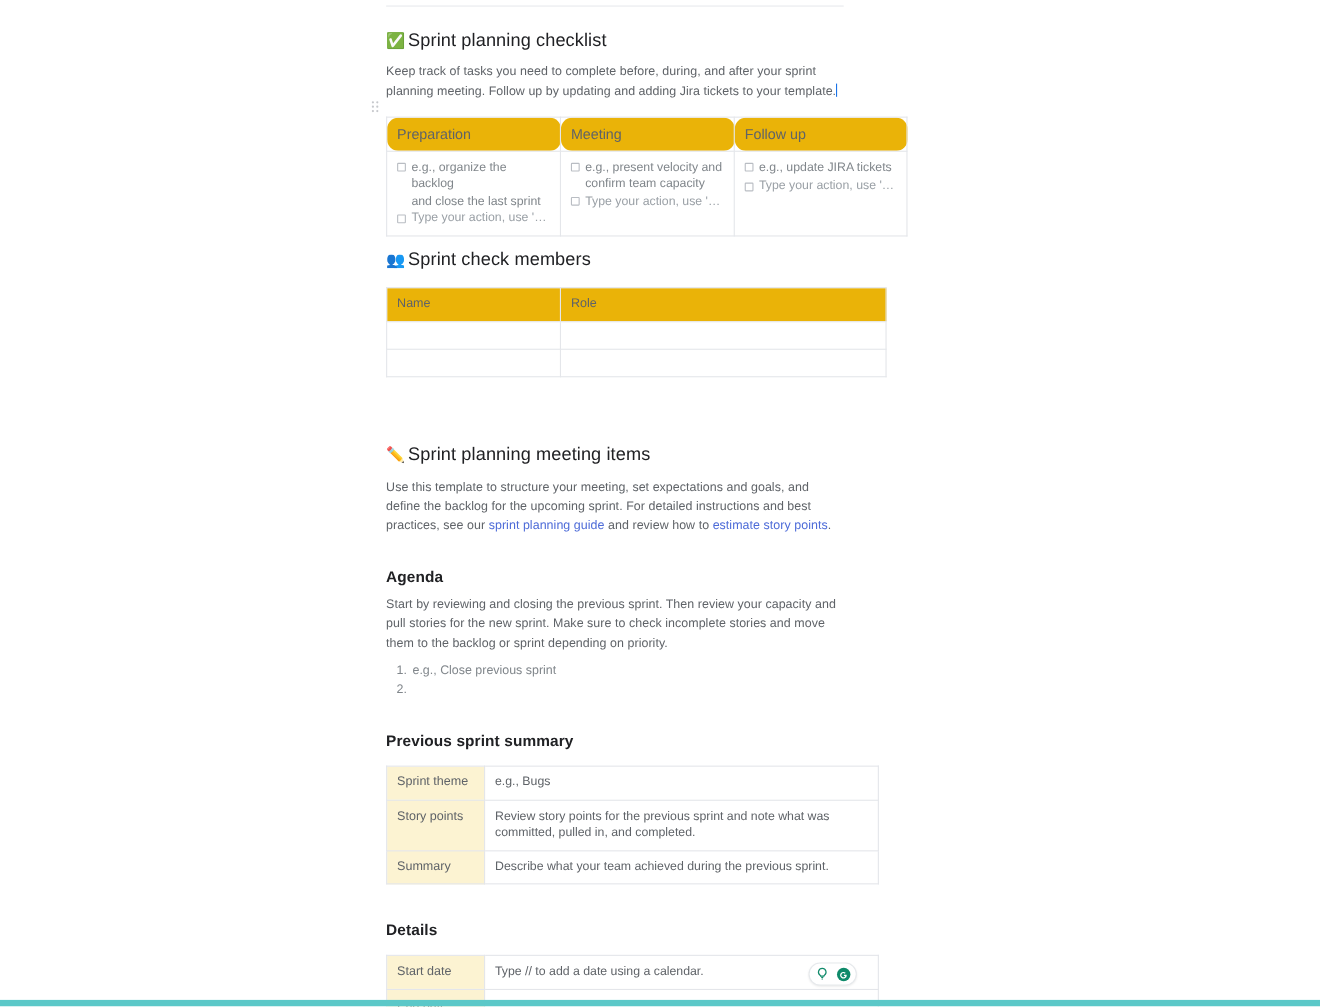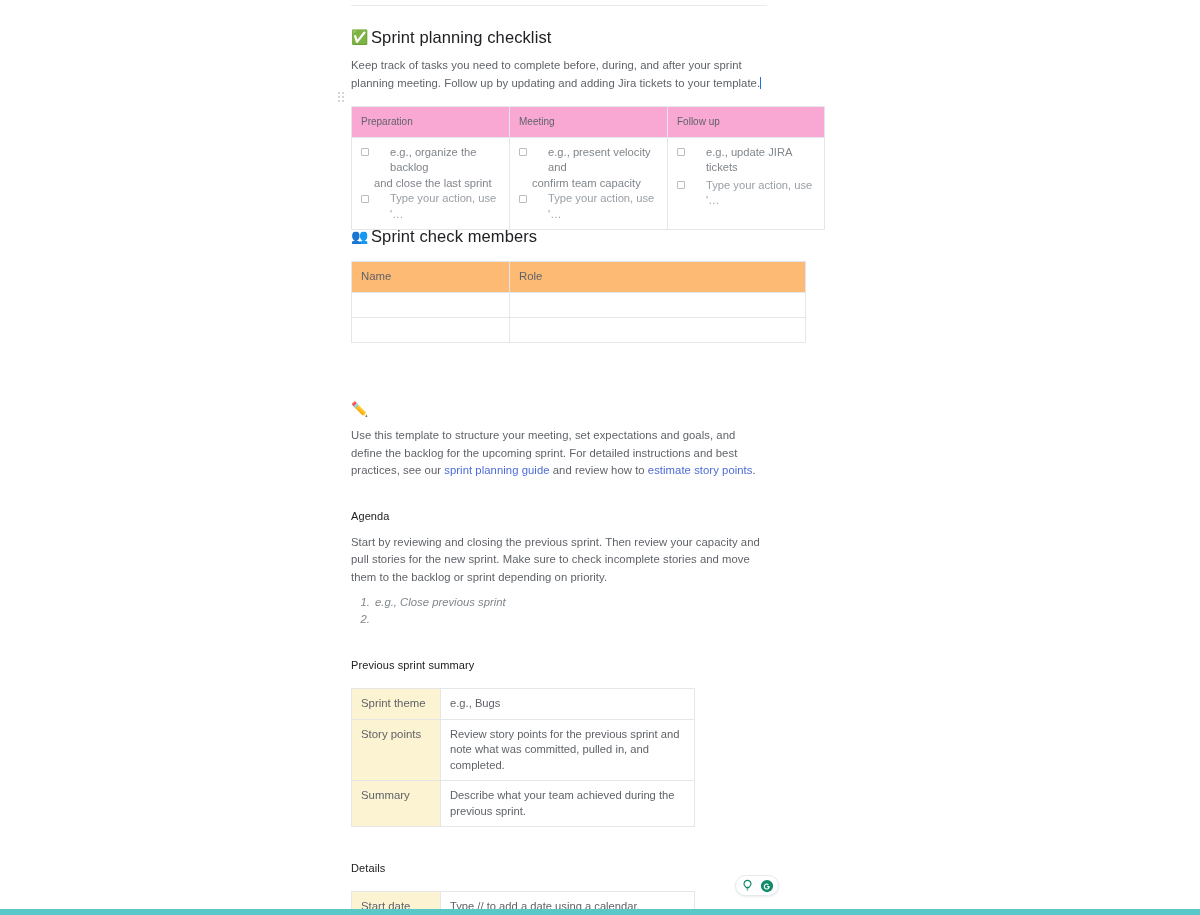--- a/index.html
+++ b/index.html
@@ -46,22 +46,22 @@
     font-weight: 400;
     line-height: 22px;
     margin: 0;
     color: #202124;
     letter-spacing: .1px;
     display: flex;
     align-items: center;
     gap: 5px;
   }
   h3.doc-h3 {
-    font-size: 11px;
-    font-weight: 400;
+    font-size: 14px;
+    font-weight: 700;
     line-height: 17px;
     margin: 0;
     color: #202124;
     letter-spacing: .1px;
   }
   .emoji {
     font-size: 14px;
     line-height: 1;
     display: inline-block;
     width: 15px;
@@ -84,45 +84,45 @@
     margin-left: 0px;
   }
   a.doc-link {
     color: #4d6bd8;
     text-decoration: none;
   }
 
   
   table.doc-table {
     border-collapse: collapse;
-    width: 344px;
+    width: 448px;
     table-layout: fixed;
     font-size: 11.2px;
   }
   table.doc-table td,
   table.doc-table th {
     border: 1px solid #e4e6ea;
     vertical-align: top;
     padding: 7px 9px;
     text-align: left;
     font-weight: 400;
     line-height: 15.5px;
     color: #5f6368;
   }
-  .th-green { background: #f9a8d4; color: #1b2a3a; font-weight: 700; font-size: 10px; padding-top: 8px; padding-bottom: 8px;}
-  .th-blue  { background: #fdba74; color: #1b2a3a; font-weight: 700; font-size: 11.4px; padding-top: 8px; padding-bottom: 8px;}
+  .th-green { background: #eab308; color: #1b2a3a; font-weight: 700; font-size: 13px; padding-top: 8px; padding-bottom: 8px; border-radius: 10px;}
+  .th-blue  { background: #eab308; color: #1b2a3a; font-weight: 700; font-size: 11.4px; padding-top: 8px; padding-bottom: 8px;}
   .th-yellow{ background: #fcf3d2; color: #1b2a3a; font-weight: 700; font-size: 11.4px; }
 
   .cell-empty { height: 10px; }
 
   
   .chk-line {
     display: flex;
     align-items: flex-start;
-    gap: 21px;
+    gap: 5px;
     line-height: 15.5px;
   }
   .chk-line + .chk-line { margin-top: 2px; }
   .chk-box {
     flex: 0 0 auto;
     width: 8px;
     height: 8px;
     border: 1px solid #b9bdc3;
     border-radius: 1px;
     margin-top: 3.5px;
@@ -284,26 +284,27 @@
         <td class="cell-empty"></td>
         <td class="cell-empty"></td>
       </tr>
     </tbody>
       </table>
   </div>
 
   <div class="doc-col" style="top:402px;">
     <h2 class="doc-h2">
       <span class="emoji">✏️</span>
+      <span>Sprint planning meeting items</span>
     </h2>
     <p class="doc-p" style="margin-top:11px;"><span>Use this template to structure your meeting, set expectations and goals, and define the backlog for the upcoming sprint. For detailed instructions and best practices, see our </span><a class="doc-link" href="#">sprint planning guide</a><span> and review how to </span><a class="doc-link" href="#">estimate story points</a><span>.</span></p>
 
     <h3 class="doc-h3" style="margin-top:28px;">Agenda</h3>
     <p class="doc-p" style="margin-top:9px;">Start by reviewing and closing the previous sprint. Then review your capacity and pull stories for the new sprint. Make sure to check incomplete stories and move them to the backlog or sprint depending on priority.</p>
-    <ol class="doc-ol" style="margin-top:8px;font-style:italic;">
+    <ol class="doc-ol" style="margin-top:8px;">
       <li>e.g., Close previous sprint</li>
       <li></li>
     </ol>
 
     <h3 class="doc-h3" style="margin-top:29px;">Previous sprint summary</h3>
     <table class="doc-table" style="margin-top:14px;">
       <tbody>
           <tr>
         <td class="th-yellow" style="width:70px;">Sprint theme</td>
         <td>e.g., Bugs</td>

